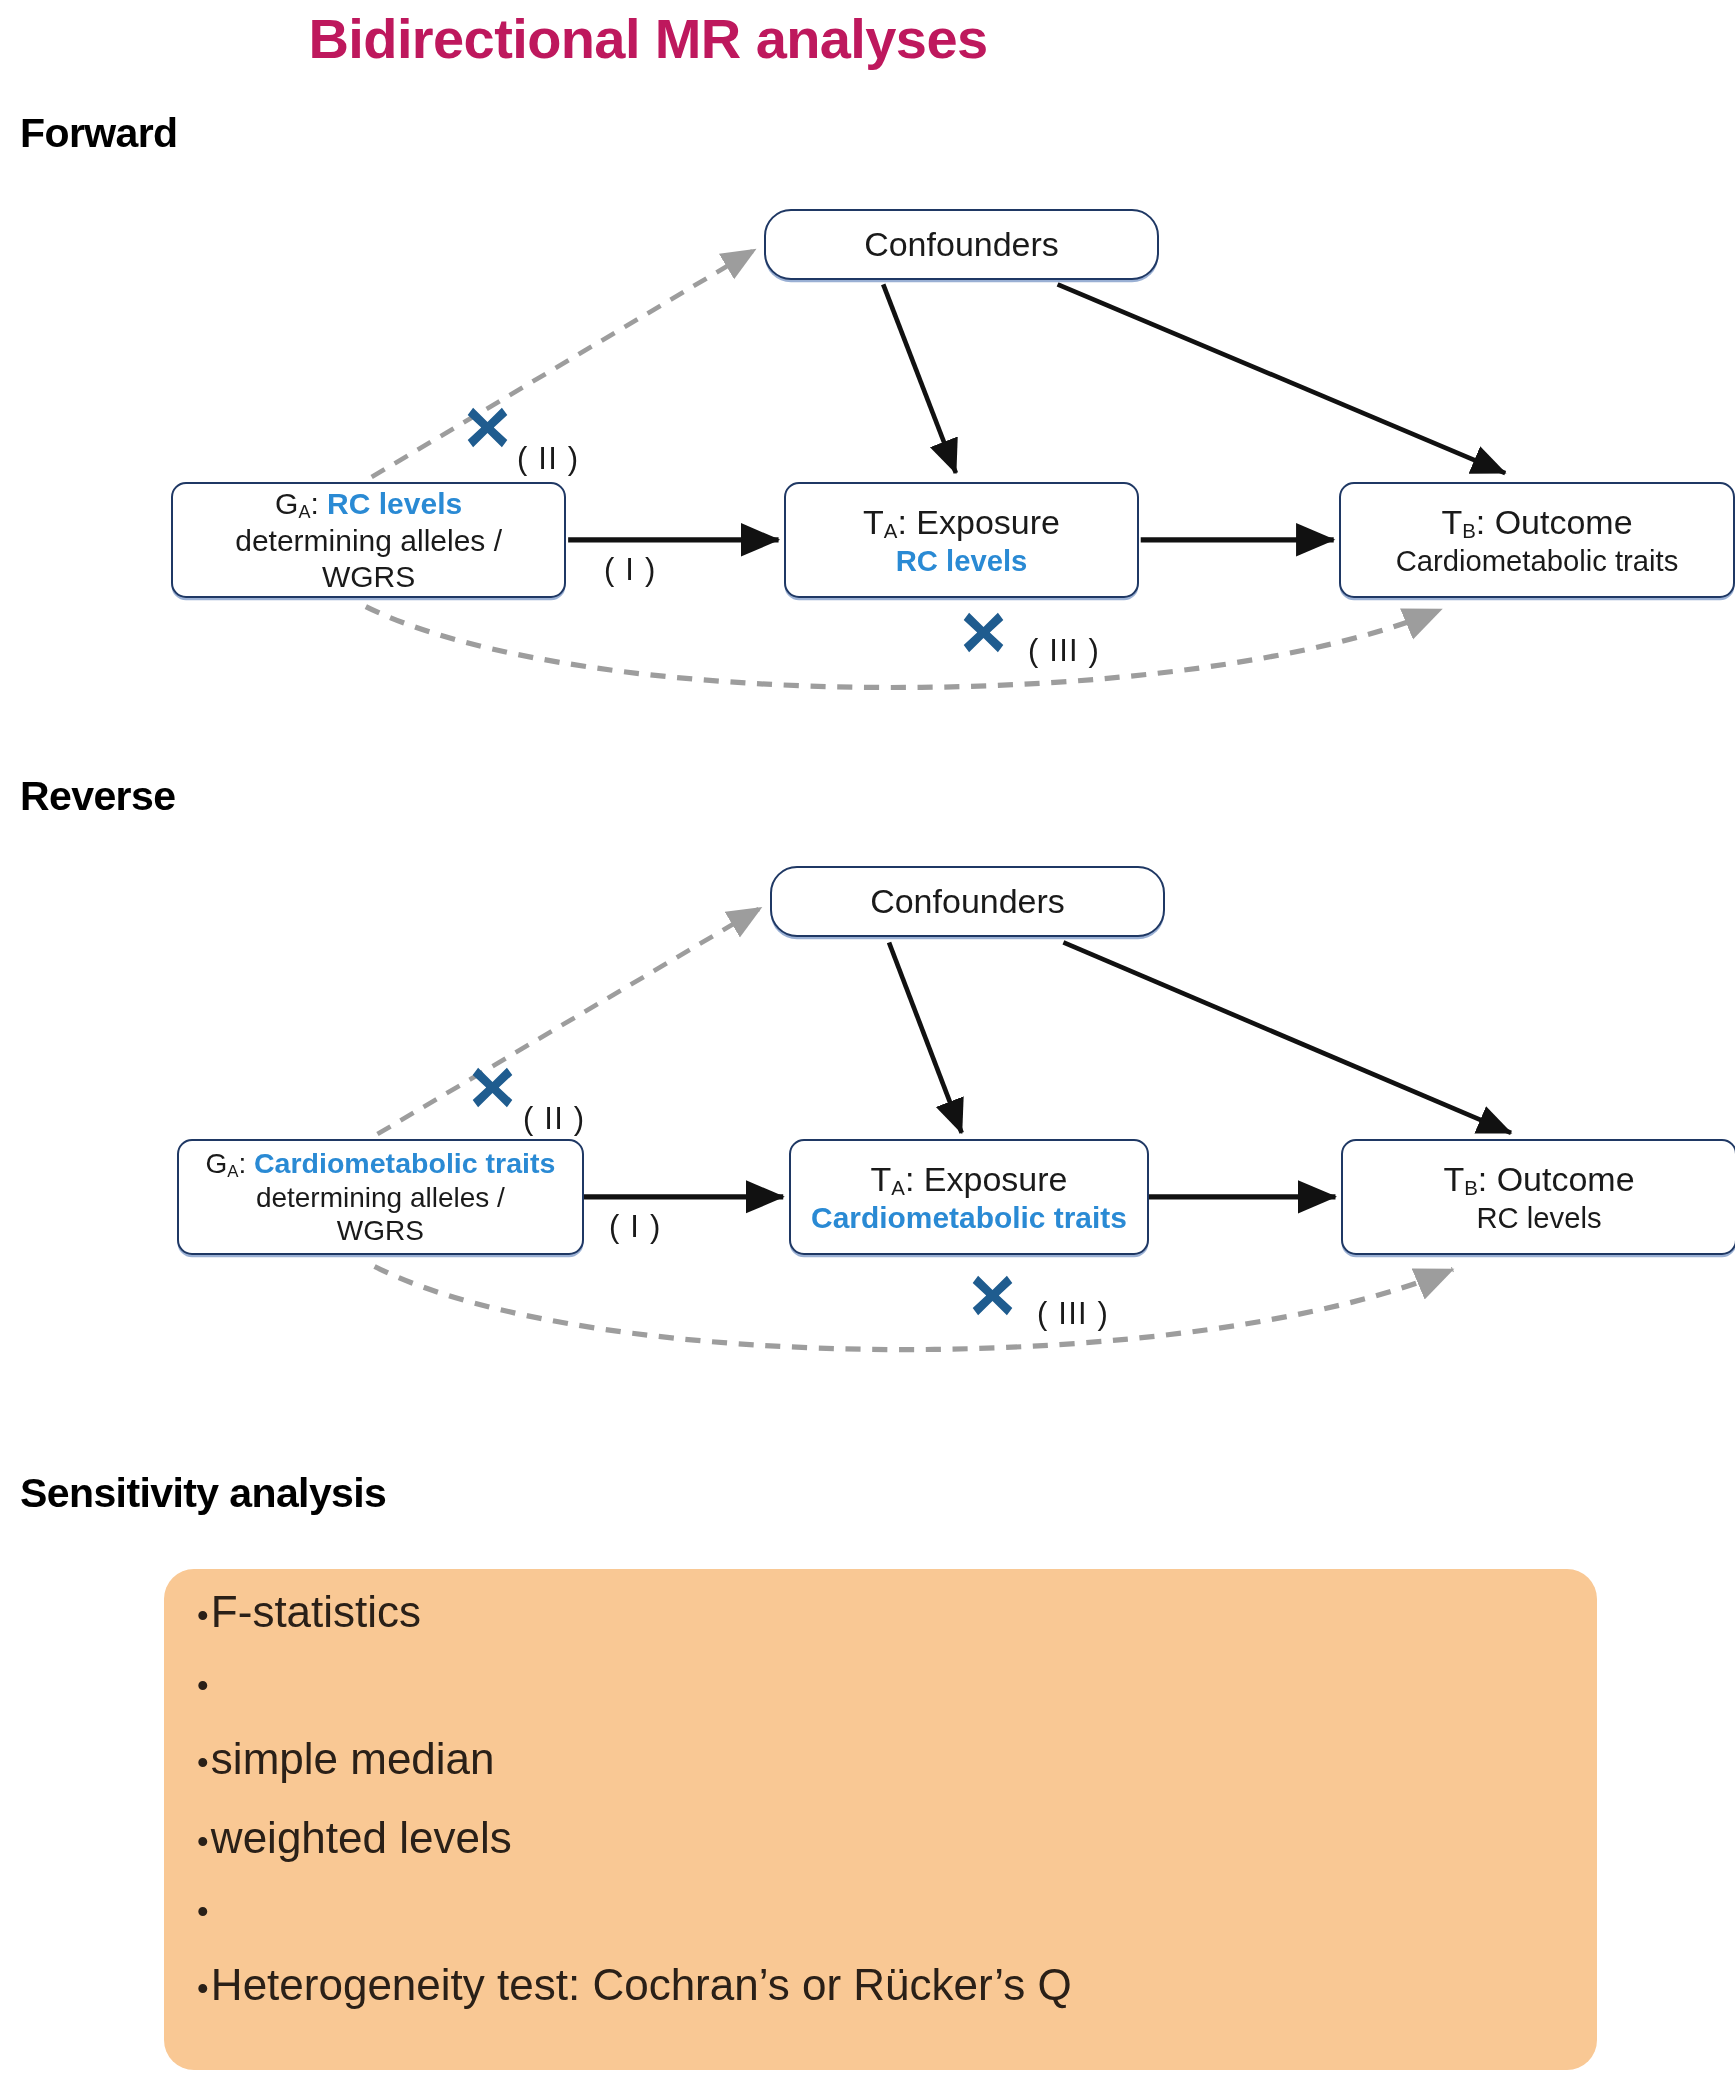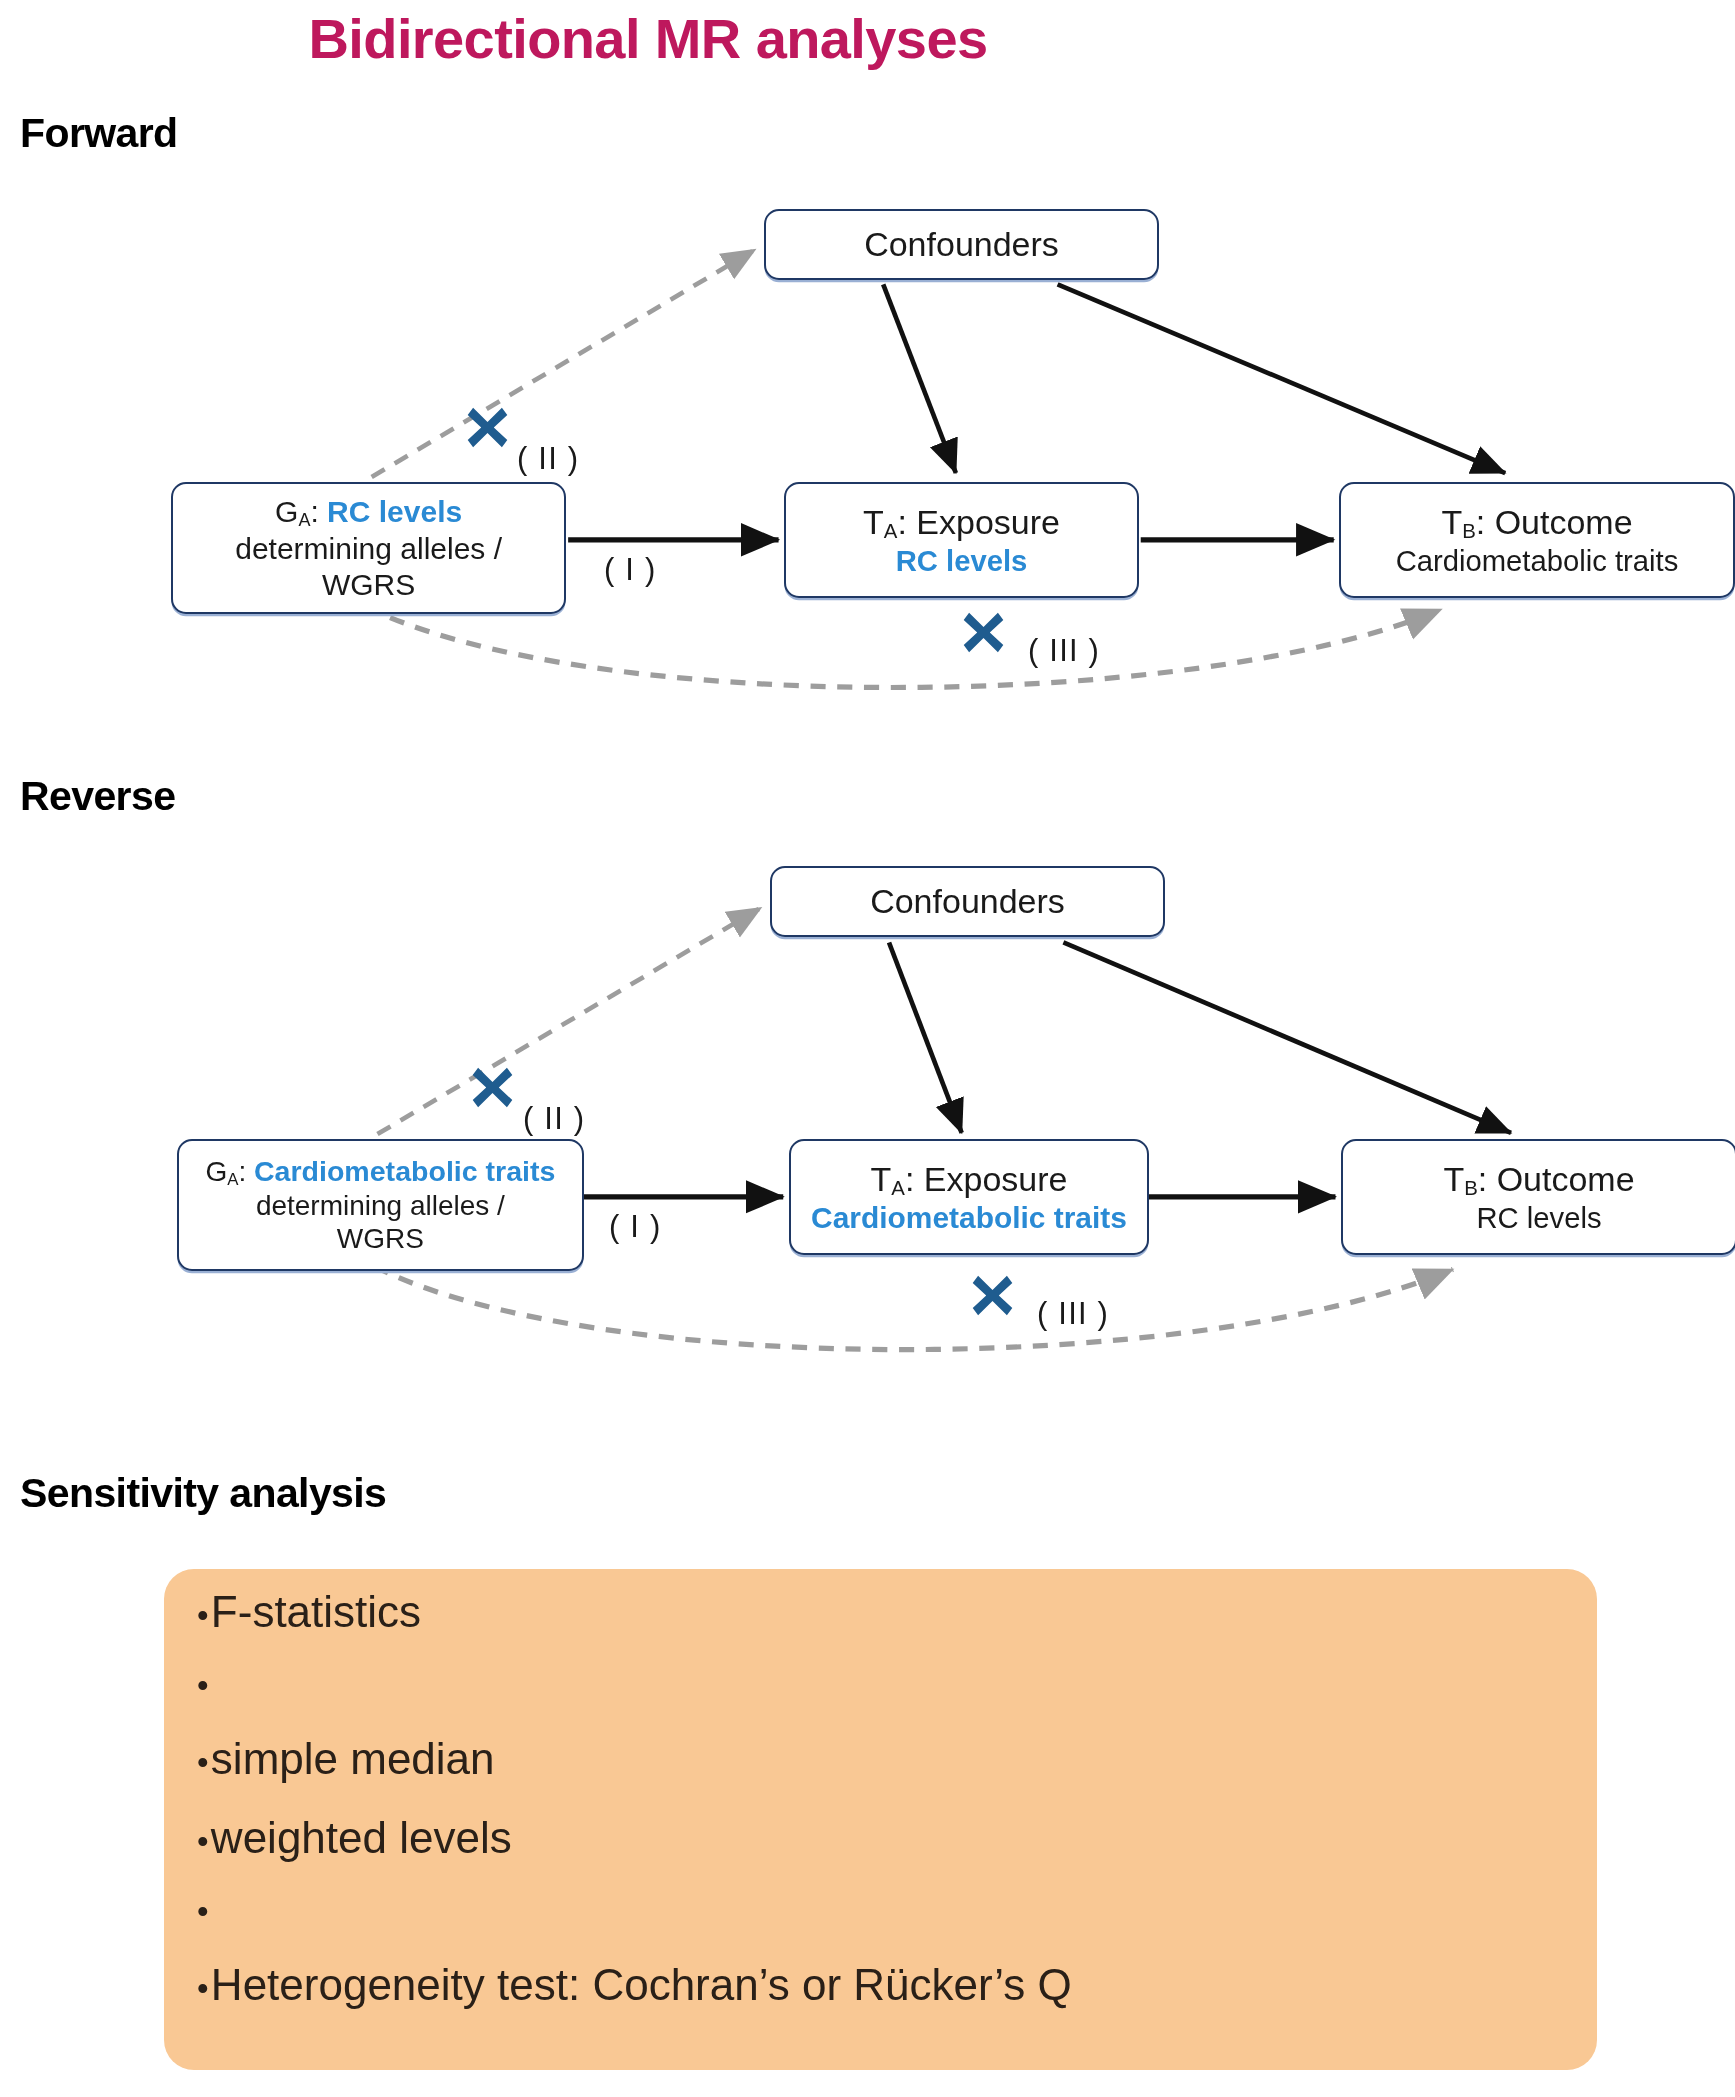--- a/index.html
+++ b/index.html
@@ -76,27 +76,28 @@
     line-height: 1.18;
     z-index: 3;
   }
 
   .node-confounders {
     left: 590px;
     top: 5.8px;
     width: 395px;
     height: 71px;
     font-size: 34px;
+    border-radius: 27px;
   }
 
   .node-instrument {
     left: -2.9px;
     top: 279px;
     width: 395px;
-    height: 132px;
+    height: 116px;
     font-size: 30px;
     padding: 0 8.1px;
   }
 
   .node-exposure {
     left: 610px;
     top: 279px;
     width: 355px;
     height: 116px;
     font-size: 34px;

